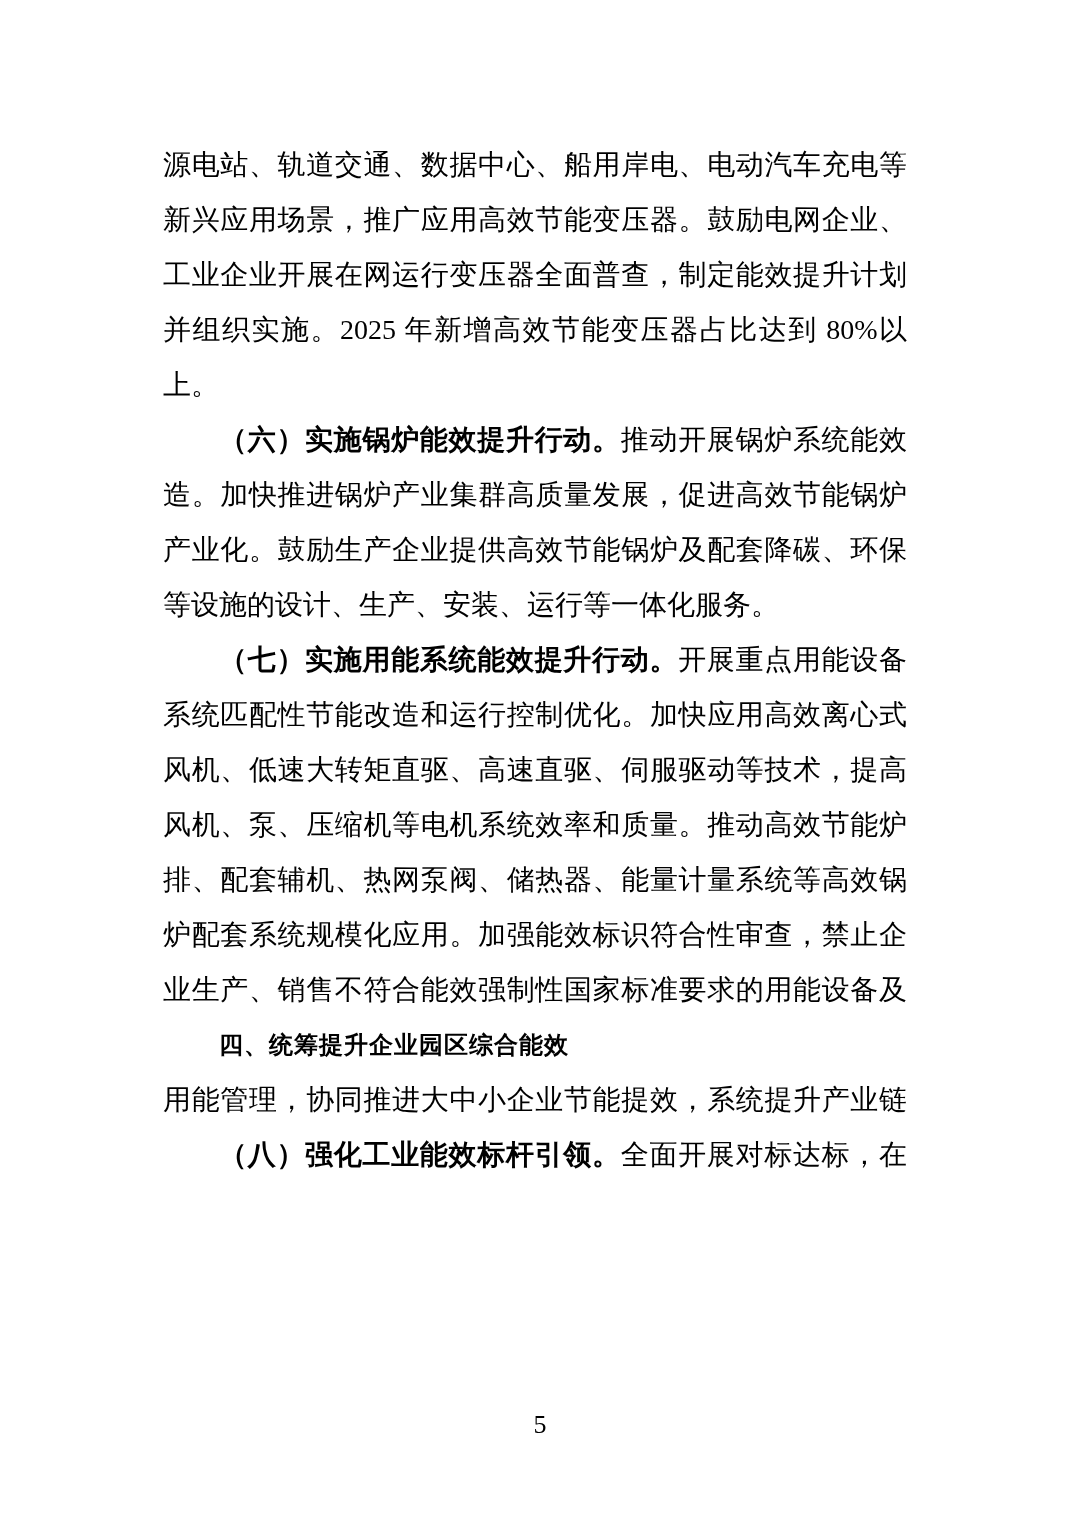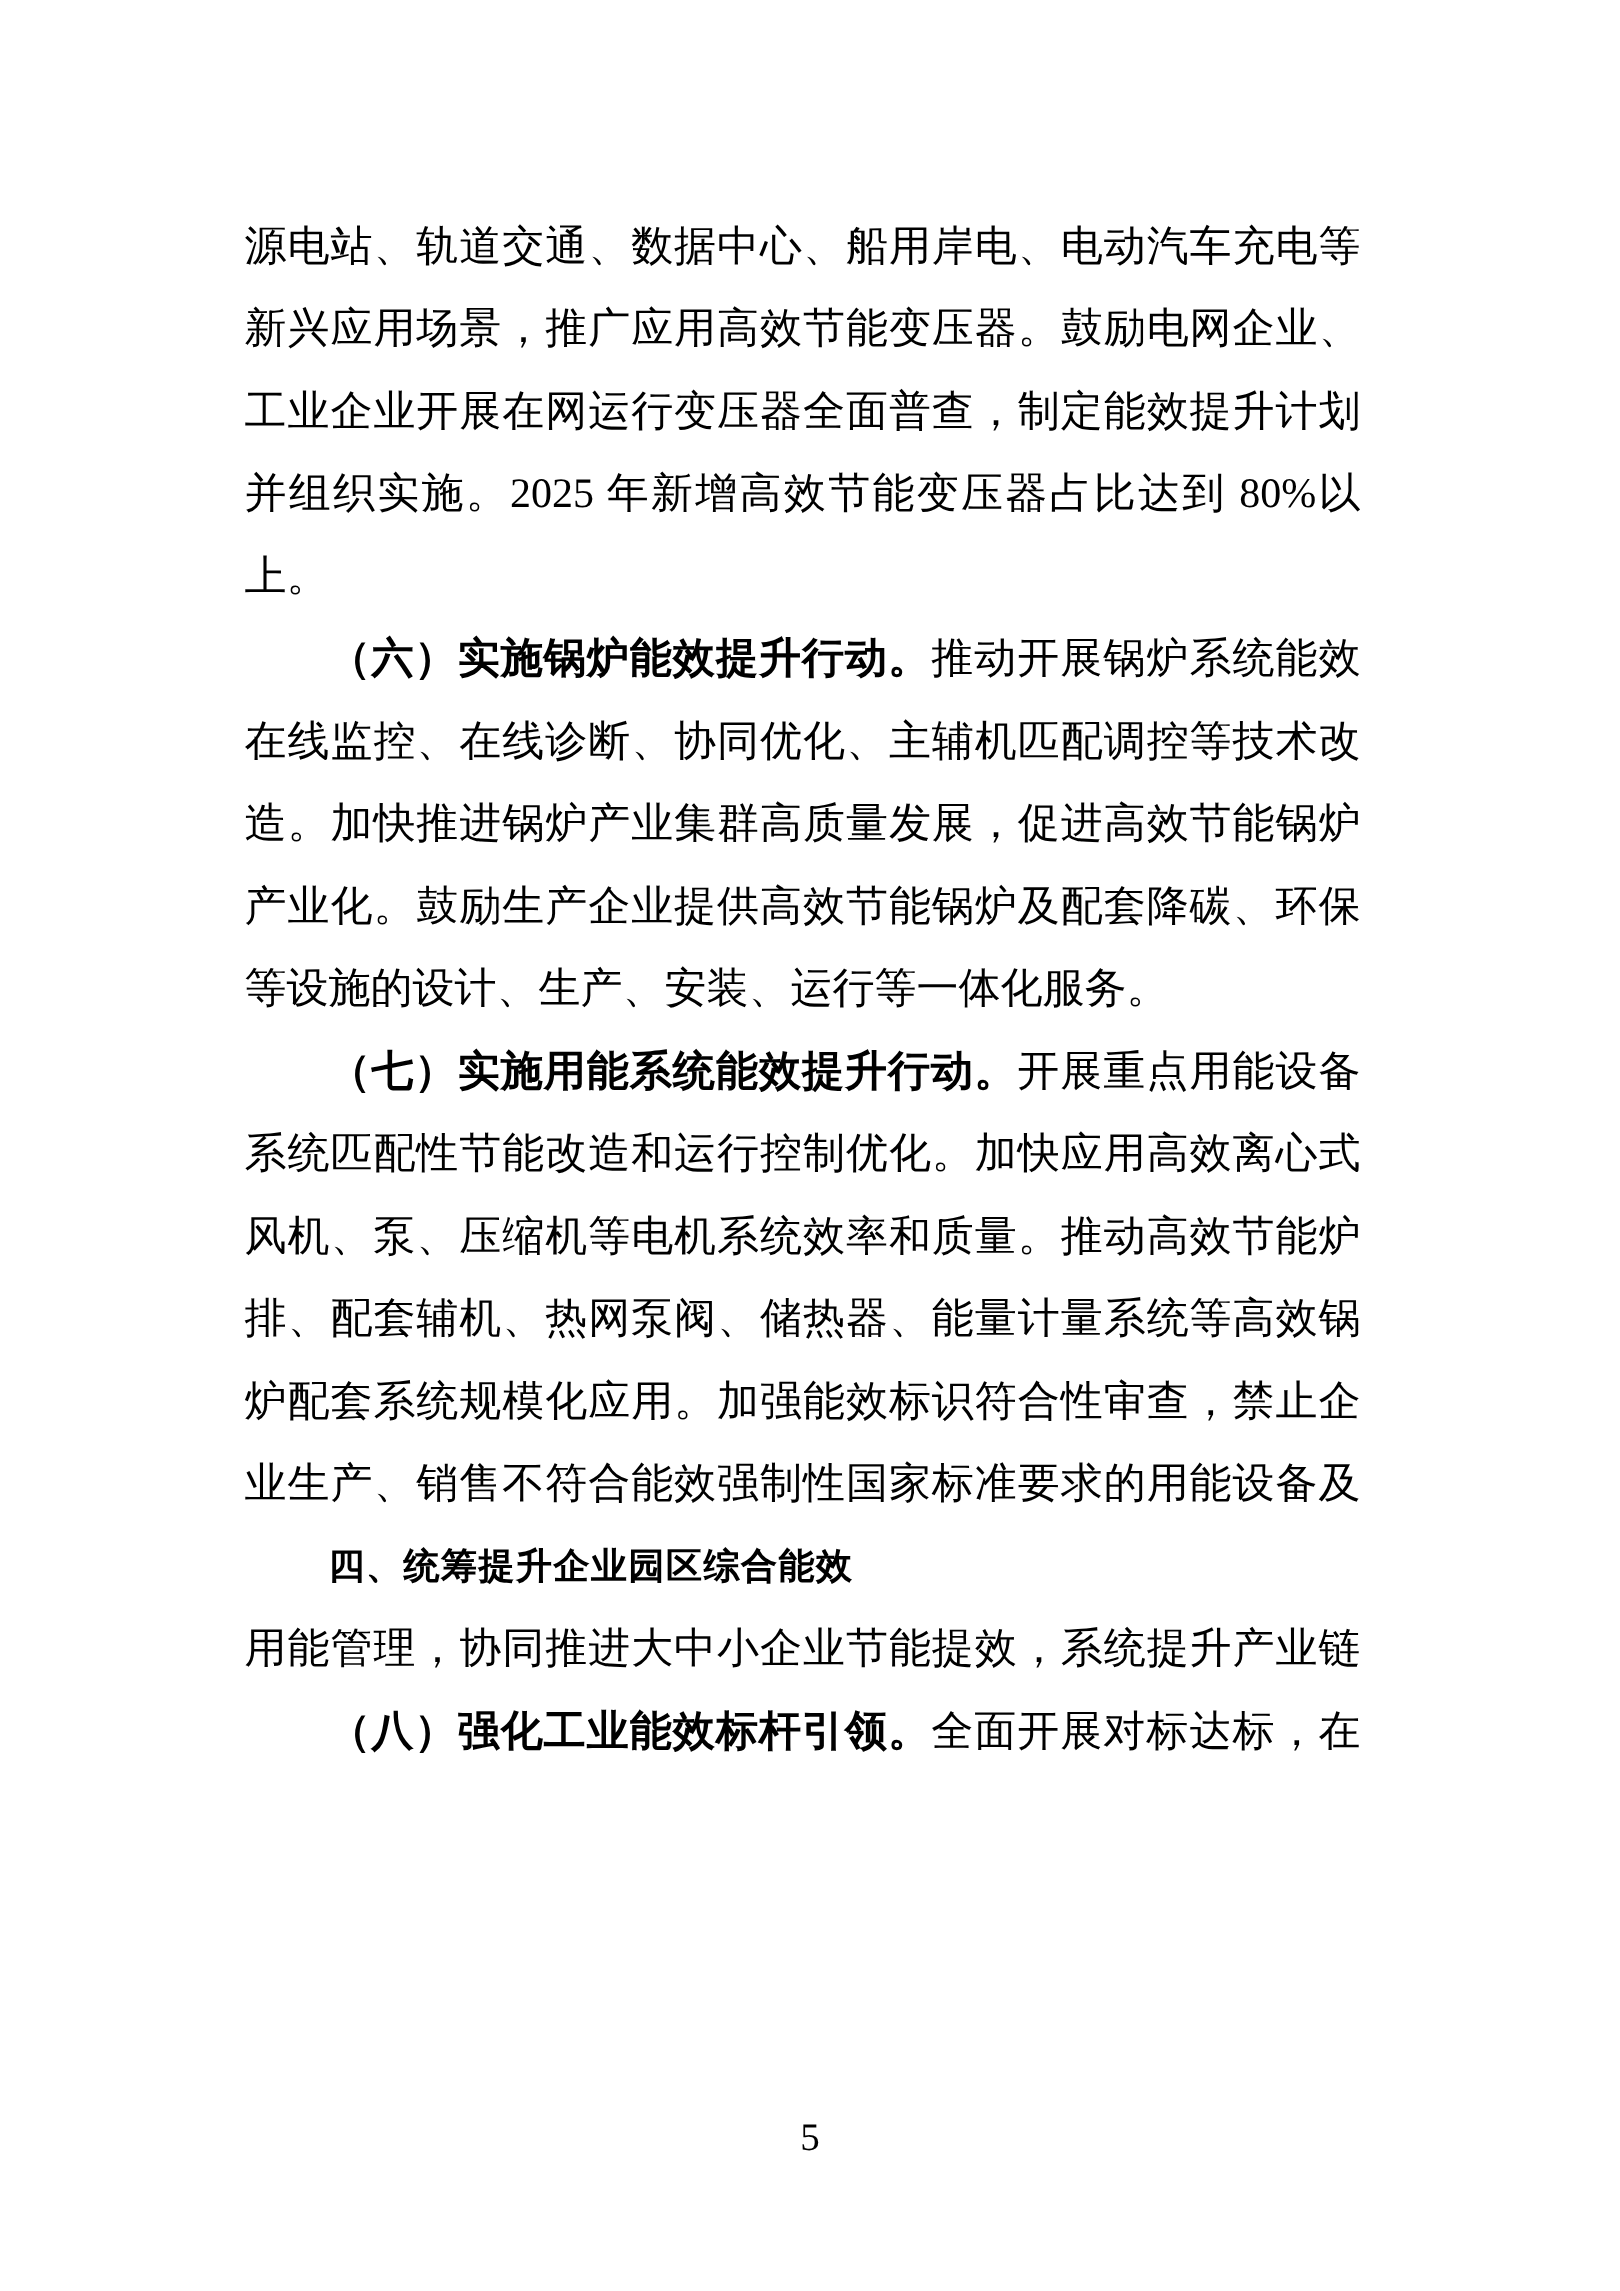--- a/index.html
+++ b/index.html
@@ -66,26 +66,26 @@
 <body>
 
 <div class="page">
   <div class="text-block">
       <div class="line justify"><span>源电站、轨道交通、数据中心、船用岸电、电动汽车充电等</span></div>
       <div class="line justify"><span>新兴应用场景，推广应用高效节能变压器。鼓励电网企业、</span></div>
       <div class="line justify"><span>工业企业开展在网运行变压器全面普查，制定能效提升计划</span></div>
       <div class="line justify"><span>并组织实施。2025 年新增高效节能变压器占比达到 80%以</span></div>
       <div class="line"><span>上。</span></div>
       <div class="line justify indent"><span class="bold">（六）实施锅炉能效提升行动。</span><span>推动开展锅炉系统能效</span></div>
-      <div class="line justify"><span>在线监控、在线诊断、协同优化、主辅机匹配调控等技术改</span></div>
       <div class="line justify"><span>造。加快推进锅炉产业集群高质量发展，促进高效节能锅炉</span></div>
       <div class="line justify"><span>产业化。鼓励生产企业提供高效节能锅炉及配套降碳、环保</span></div>
       <div class="line"><span>等设施的设计、生产、安装、运行等一体化服务。</span></div>
       <div class="line justify indent"><span class="bold">（七）实施用能系统能效提升行动。</span><span>开展重点用能设备</span></div>
       <div class="line justify"><span>系统匹配性节能改造和运行控制优化。加快应用高效离心式</span></div>
+      <div class="line justify"><span>风机、低速大转矩直驱、高速直驱、伺服驱动等技术，提高</span></div>
       <div class="line justify"><span>风机、泵、压缩机等电机系统效率和质量。推动高效节能炉</span></div>
       <div class="line justify"><span>排、配套辅机、热网泵阀、储热器、能量计量系统等高效锅</span></div>
       <div class="line justify"><span>炉配套系统规模化应用。加强能效标识符合性审查，禁止企</span></div>
       <div class="line justify"><span>业生产、销售不符合能效强制性国家标准要求的用能设备及</span></div>
       <div class="line indent heading"><span class="bold">四、统筹提升企业园区综合能效</span></div>
       <div class="line justify"><span>用能管理，协同推进大中小企业节能提效，系统提升产业链</span></div>
       <div class="line justify indent"><span class="bold">（八）强化工业能效标杆引领。</span><span>全面开展对标达标，在</span></div>
     </div>
   <div class="page-number">5</div>
 </div>

